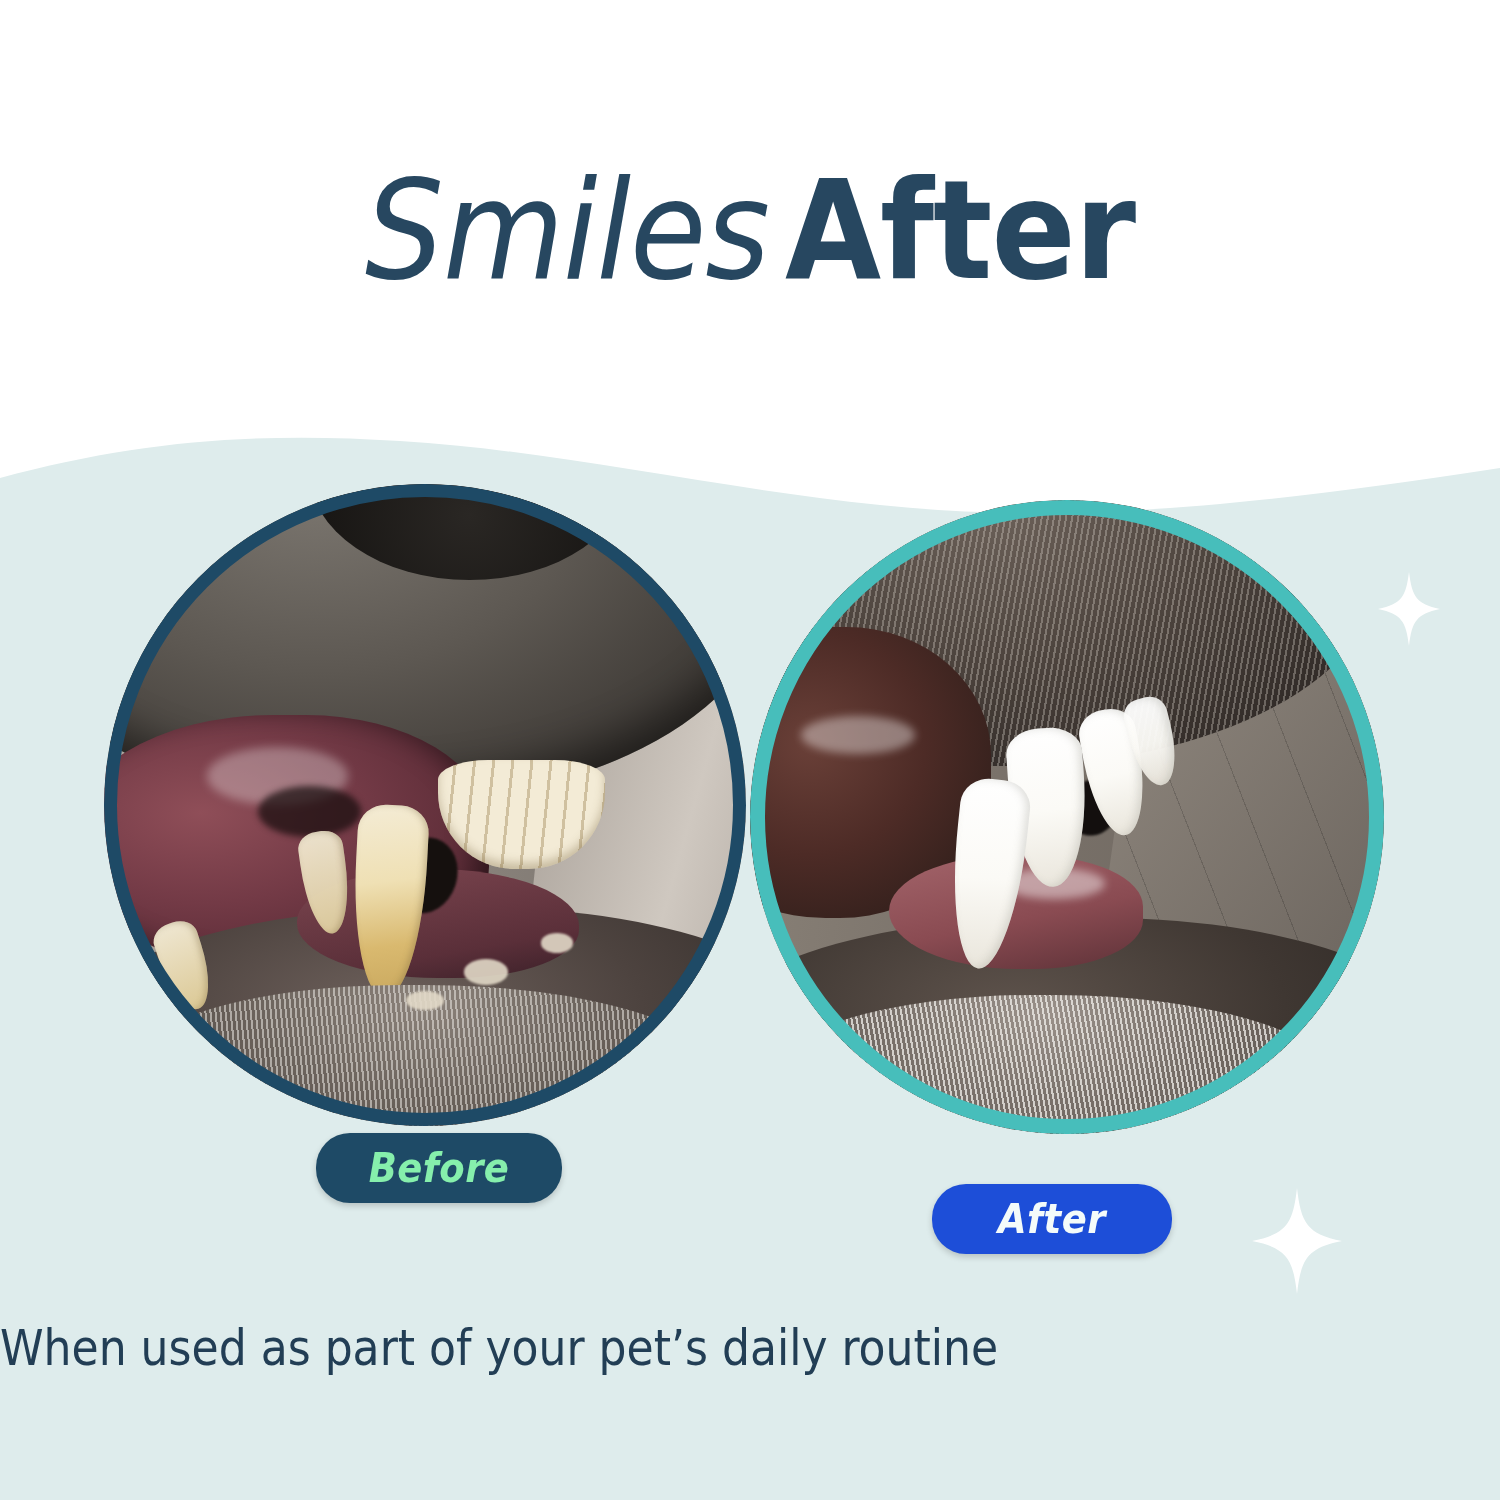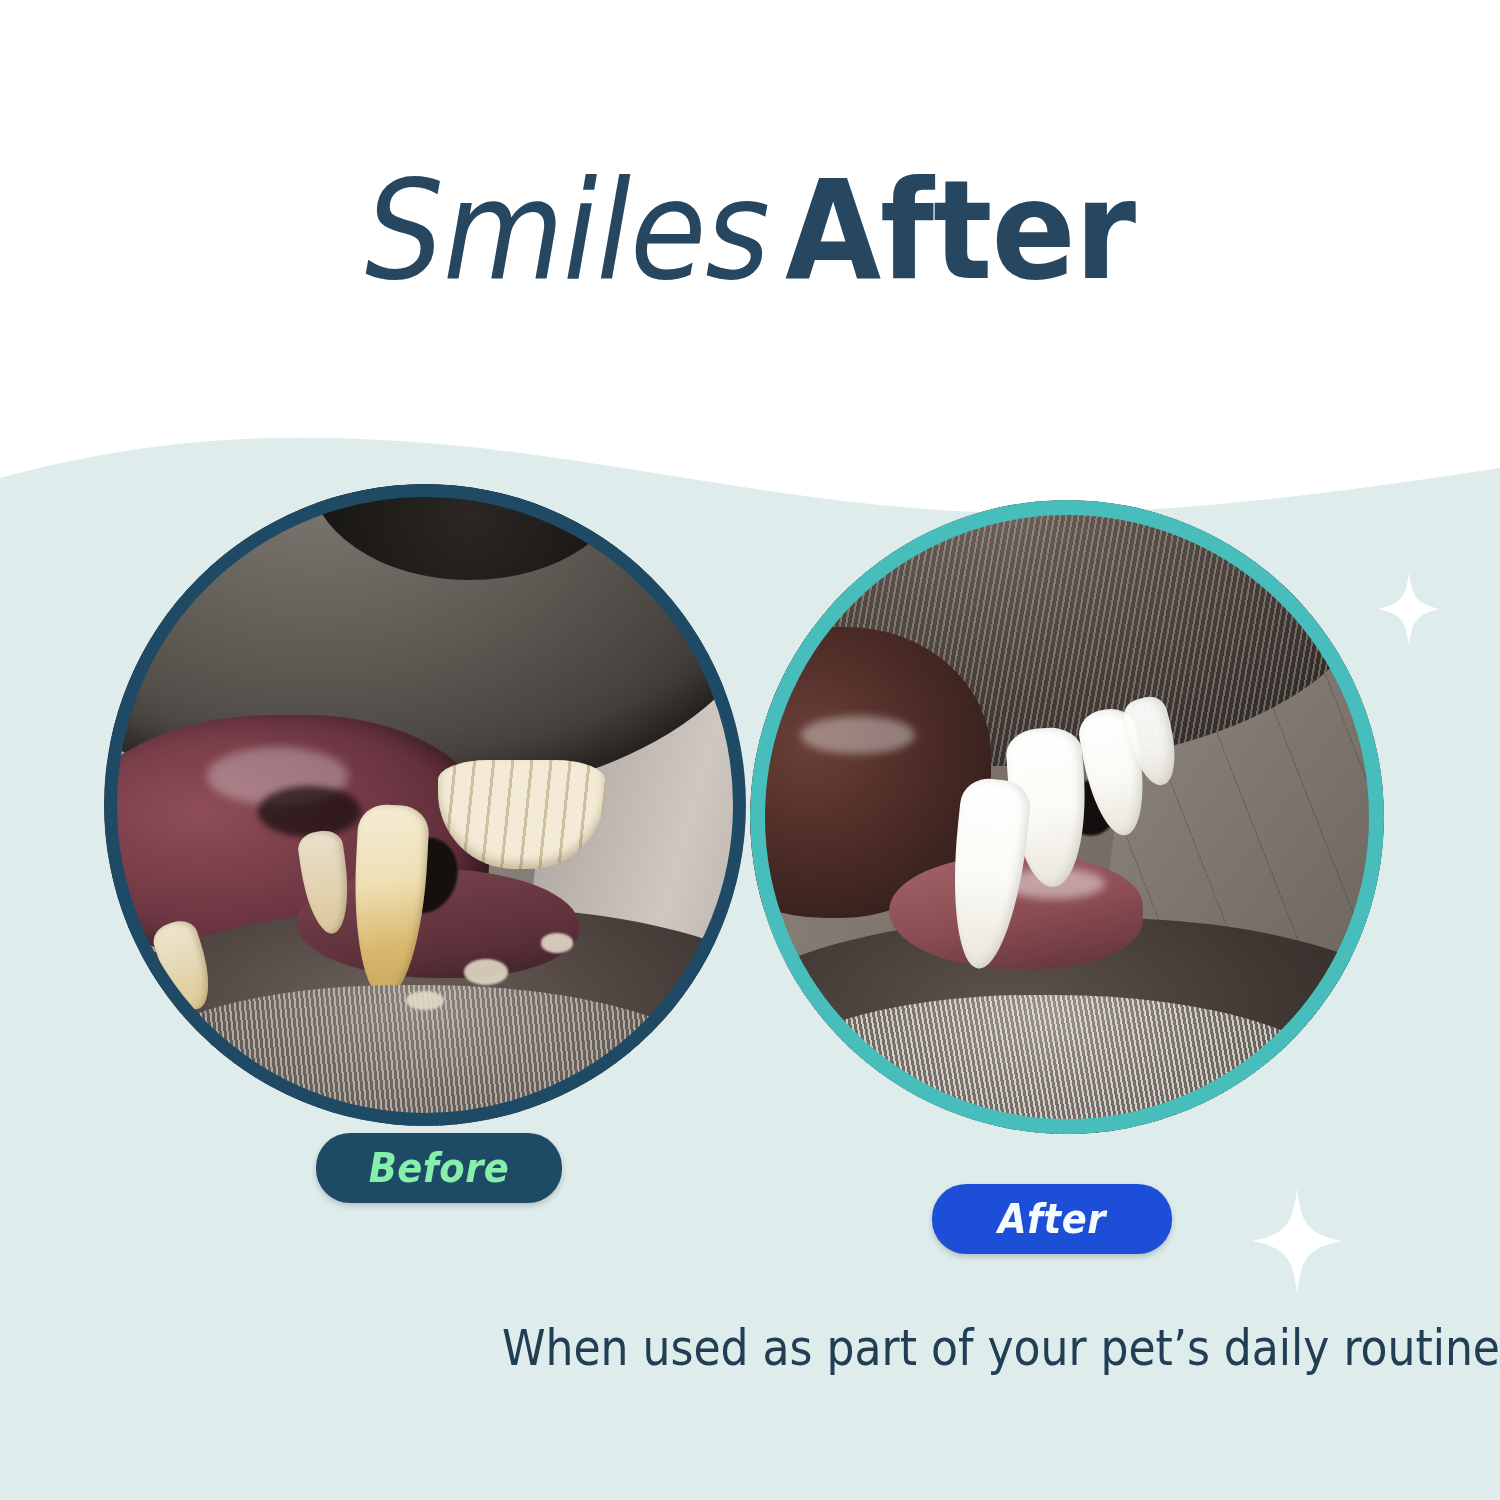--- a/index.html
+++ b/index.html
@@ -349,21 +349,21 @@
   
   .sparkle{position:absolute;z-index:7;}
   #sparkle-small{ left:1378px; top:572px; }
   #sparkle-large{ left:1252px; top:1188px; }
 
   
   .caption{
     position:absolute;
     left:0; top:1320px;
     width:1500px;
-    text-align:right;
+    text-align:left;
     z-index:8;
     font-family:"DejaVu Sans Condensed","Liberation Sans Narrow","Liberation Sans", sans-serif;
     font-weight:400;
     font-size:49px;
     color:#223E55;
     letter-spacing:0px;
     white-space:nowrap;
   }
 </style>
 </head>

